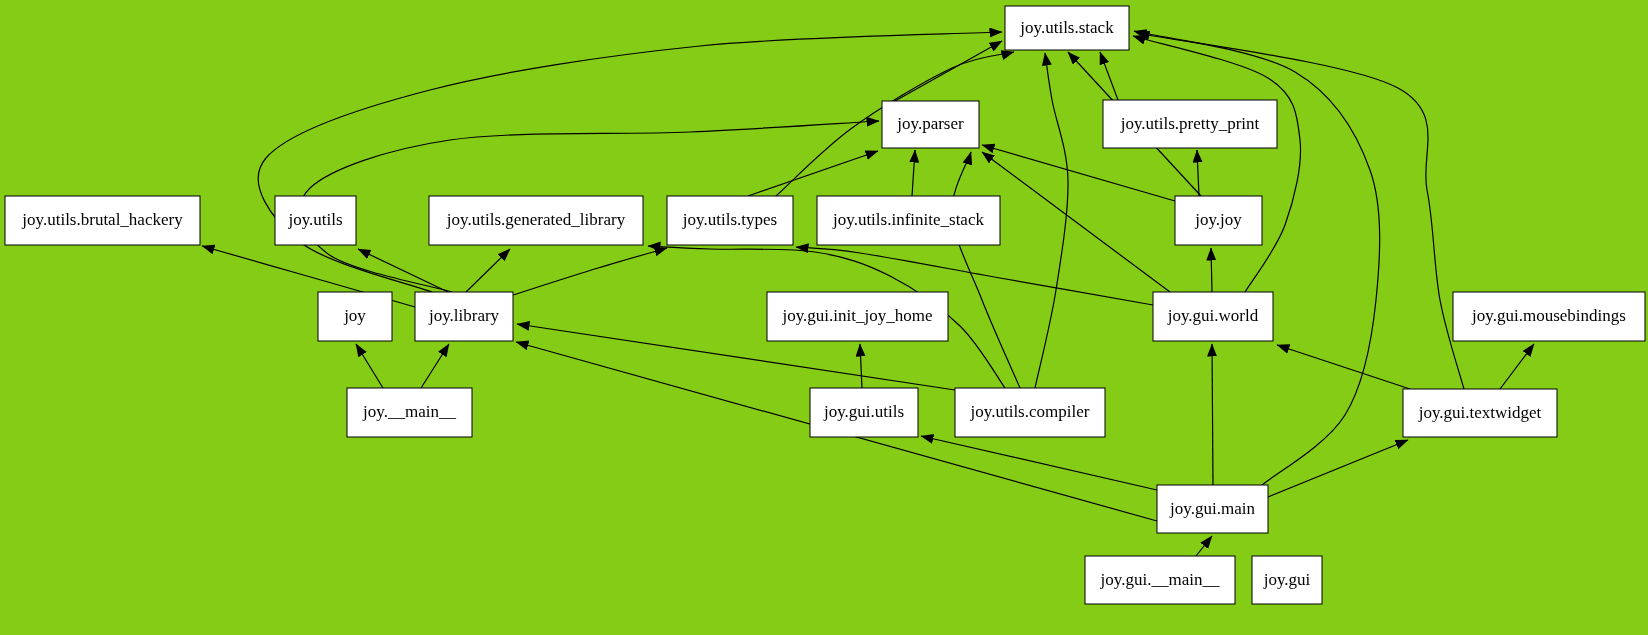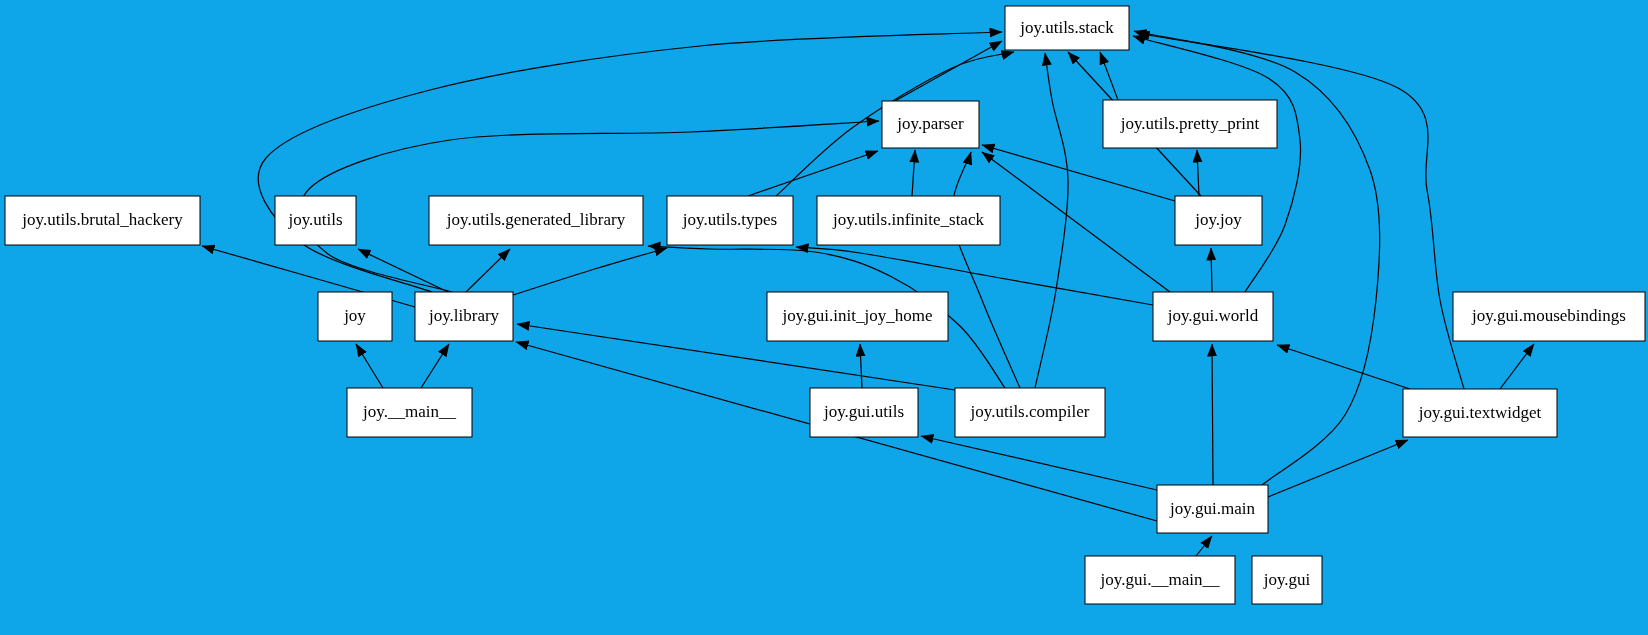--- a/index.html
+++ b/index.html
@@ -1,16 +1,16 @@
 <!DOCTYPE html>
 <html><head>
 <meta charset="utf-8">
 <style>
   html,body{margin:0;padding:0;background:#ffffff;}
-  .stage{position:relative;width:1648px;height:635px;background:#0ea5e9;overflow:hidden;}
+  .stage{position:relative;width:1648px;height:635px;background:#84cc16;overflow:hidden;}
   svg{display:block;}
   .node-rect{fill:#ffffff;stroke:#000000;stroke-width:1;}
   .node-label{font-family:"Liberation Serif","DejaVu Serif",serif;font-size:17px;fill:#000000;
               text-anchor:middle;dominant-baseline:middle;}
   .edge{fill:none;stroke:#000000;stroke-width:1.2;}
 </style>
 </head>
 <body>
 
 <div class="stage">

